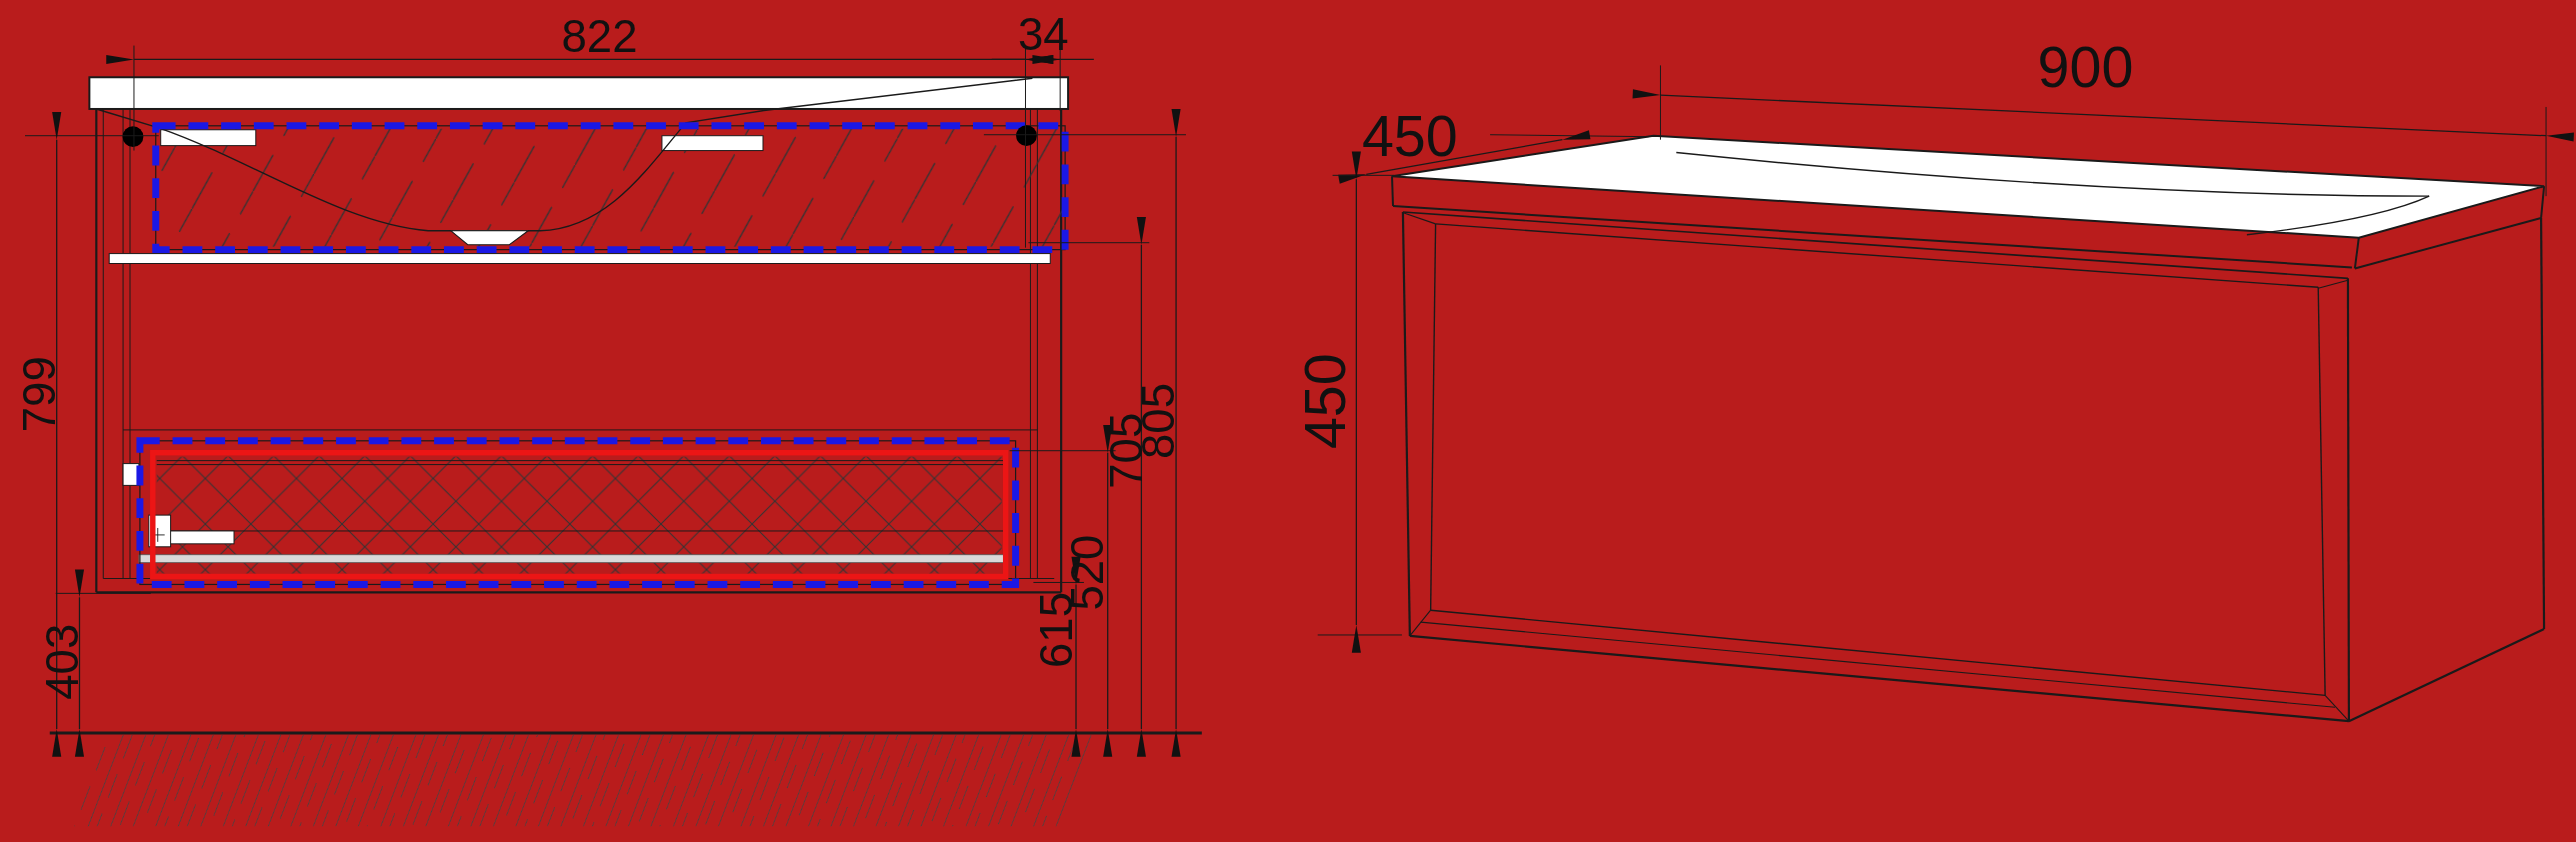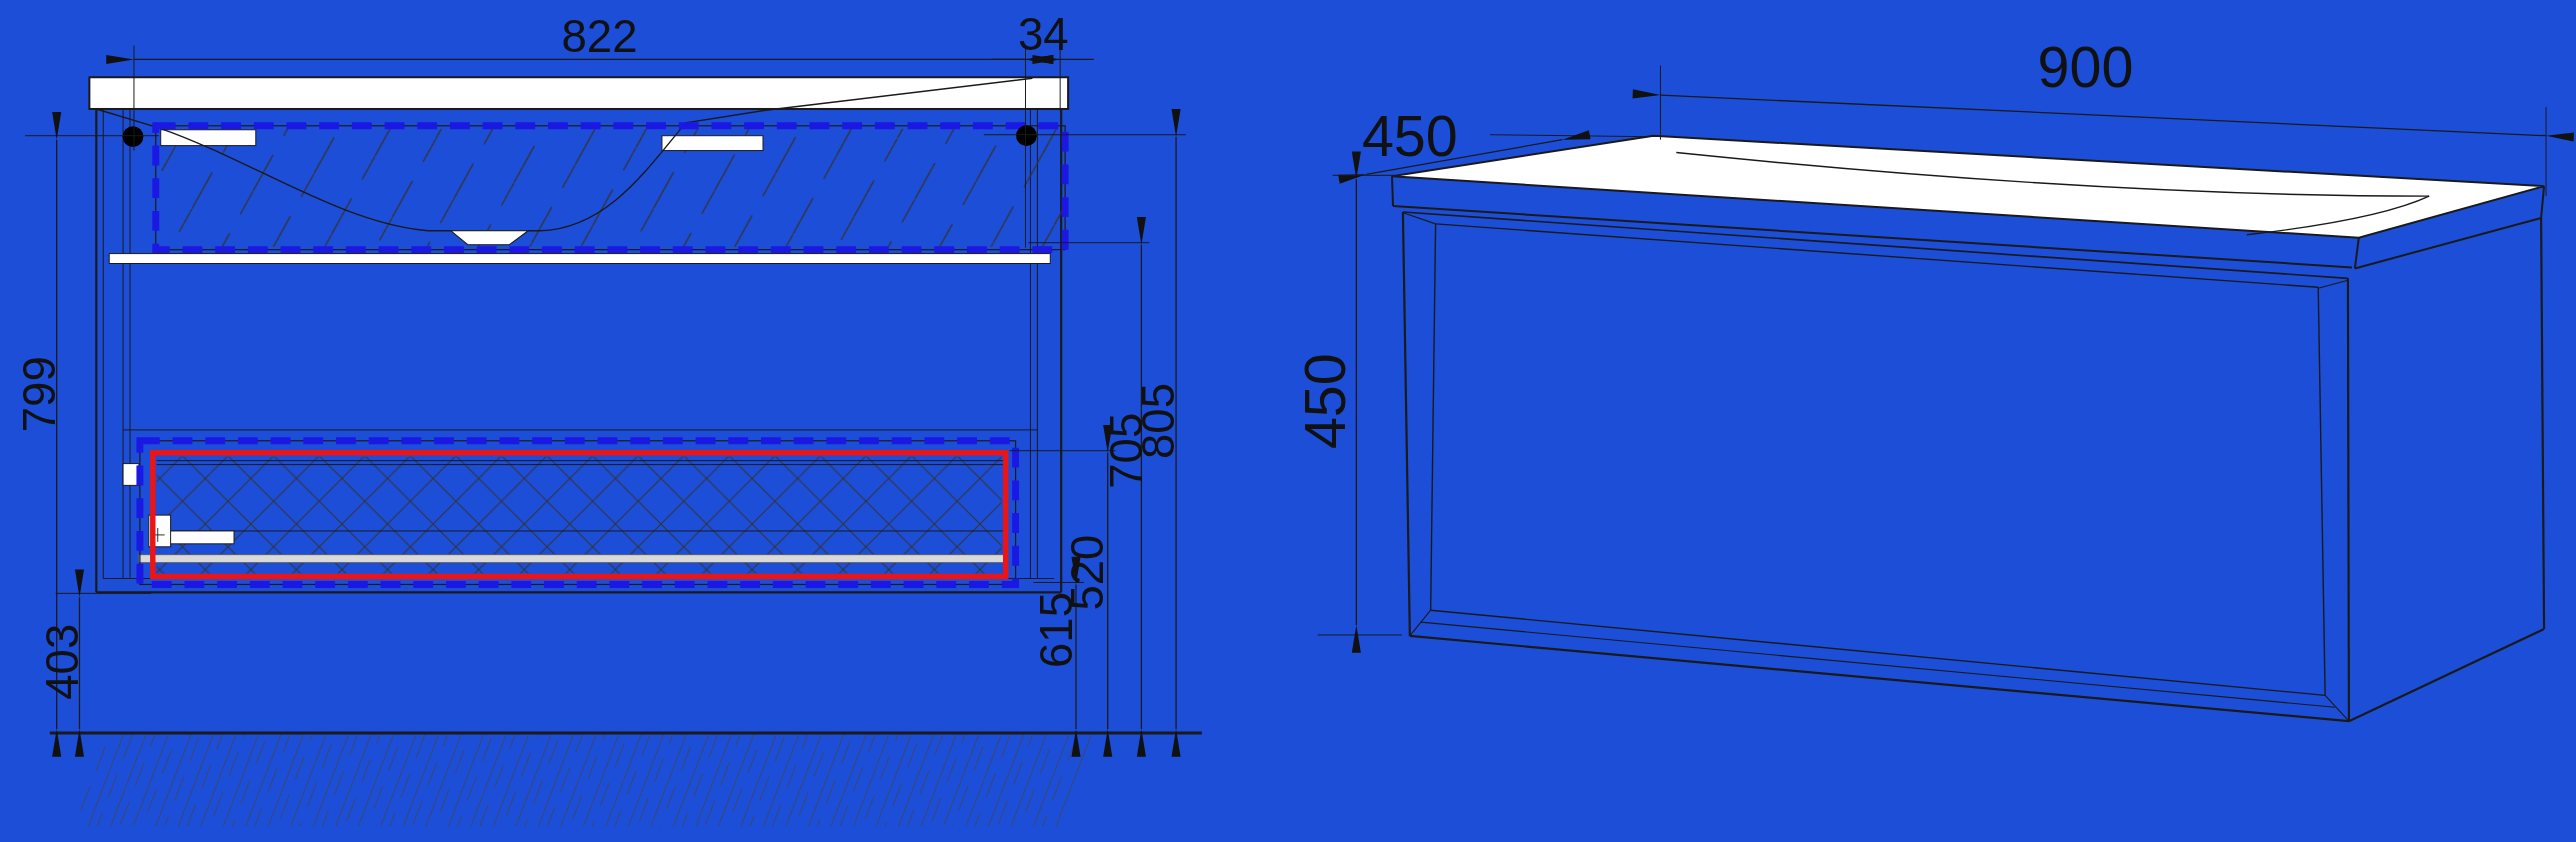--- a/index.html
+++ b/index.html
@@ -1,16 +1,16 @@
 <!DOCTYPE html>
 <html><head>
 <meta charset="utf-8">
 <style>
   html,body{margin:0;padding:0;background:#ffffff;}
-  #canvas{position:relative;width:2576px;height:842px;background:#1d4ed8;overflow:hidden;
+  #canvas{position:relative;width:2576px;height:842px;background:#b91c1c;overflow:hidden;
           font-family:"Liberation Sans", sans-serif;}
   svg{position:absolute;left:0;top:0;}
   text{fill:#111;}
   .dimtxt{font-size:46px;}
   .dimtxt-big{font-size:58px;}
 </style>
 </head>
 <body>
 
 <div id="canvas">

